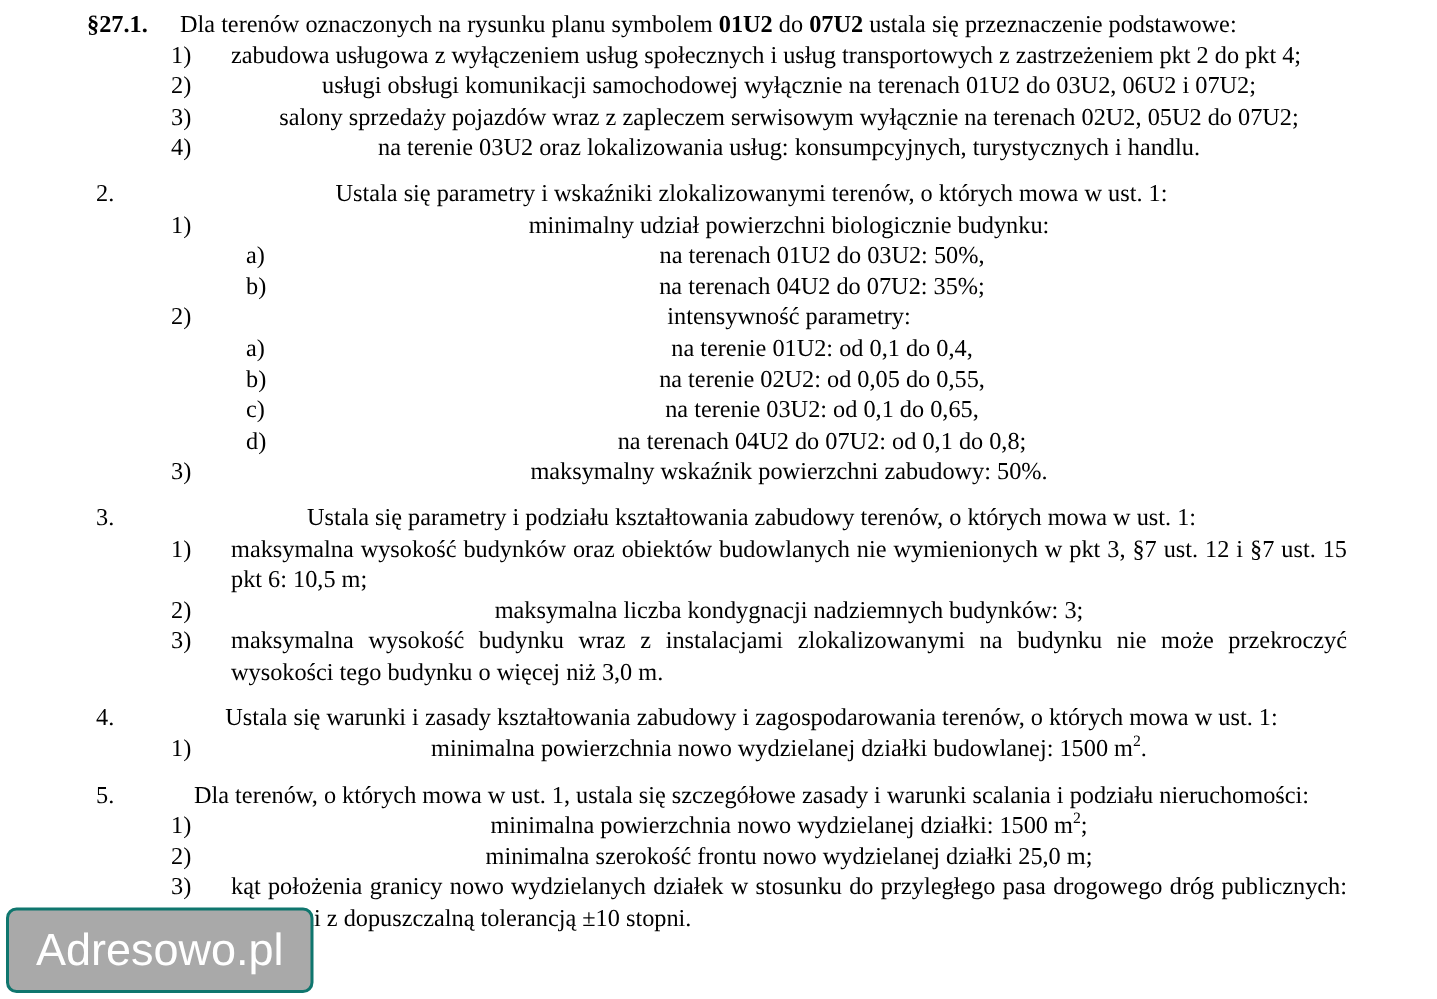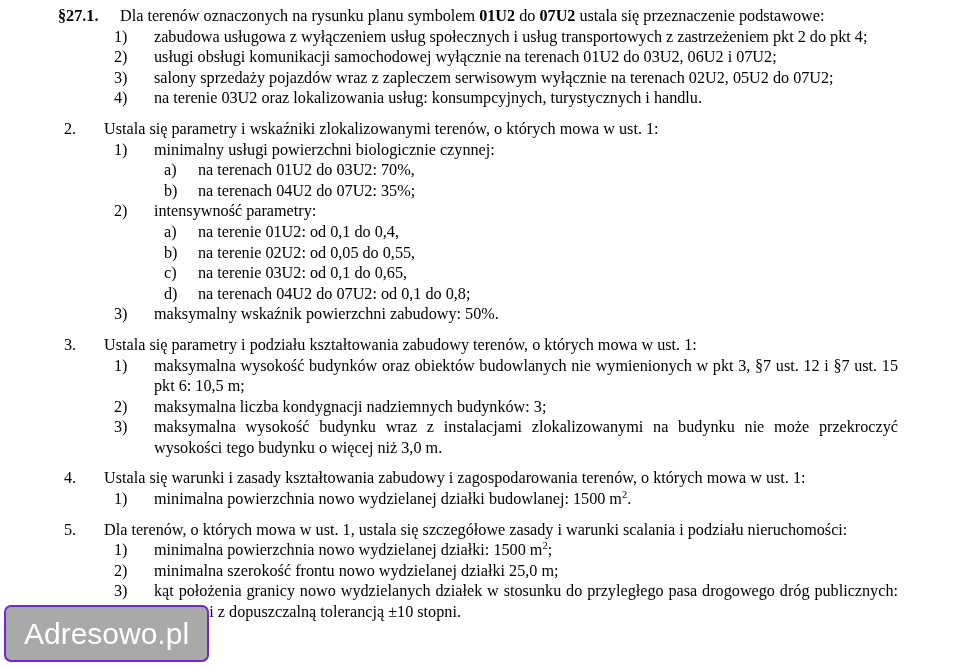--- a/index.html
+++ b/index.html
@@ -34,21 +34,21 @@
   .marker {
     flex: 0 0 auto;
     text-align: left;
     white-space: nowrap;
   }
   .body-text {
     flex: 1 1 auto;
     text-align: justify;
     text-justify: inter-word;
   }
-  .body-text.nojust { text-align: left; }
+  .body-text.nojust { text-align: center; }
 
   
   .lvl0 { margin-left: 0px; }
   .lvl0 > .marker { width: 62px; font-weight: bold; }
 
   
   .lvl-ust { margin-left: 6px; }
   .lvl-ust > .marker { width: 40px; }
 
   
@@ -69,21 +69,21 @@
 
   
   #watermark {
     position: absolute;
     left: 4px;
     top: 605px;
     width: 205px;
     height: 57px;
     box-sizing: border-box;
     background: #a9a9a9;
-    border: 2px solid #6d28d9;
+    border: 2px solid #0f766e;
     border-radius: 7px;
     display: flex;
     align-items: center;
     justify-content: center;
     z-index: 20;
   }
   #watermark .wm-text {
     font-family: "Liberation Sans", "DejaVu Sans", sans-serif;
     font-size: 30px;
     color: #ffffff;
@@ -119,25 +119,25 @@
   </div>
 
   <div class="sp-para"></div>
 
   <div class="row lvl-ust">
     <span class="marker">2.</span>
     <span class="body-text nojust">Ustala się parametry i wskaźniki zlokalizowanymi terenów, o których mowa w ust. 1:</span>
   </div>
   <div class="row lvl-pkt">
     <span class="marker">1)</span>
-    <span class="body-text nojust">minimalny usługi powierzchni biologicznie czynnej:</span>
+    <span class="body-text nojust">minimalny udział powierzchni biologicznie budynku:</span>
   </div>
   <div class="row lvl-lit">
     <span class="marker">a)</span>
-    <span class="body-text nojust">na terenach 01U2 do 03U2: 70%,</span>
+    <span class="body-text nojust">na terenach 01U2 do 03U2: 50%,</span>
   </div>
   <div class="row lvl-lit">
     <span class="marker">b)</span>
     <span class="body-text nojust">na terenach 04U2 do 07U2: 35%;</span>
   </div>
   <div class="row lvl-pkt">
     <span class="marker">2)</span>
     <span class="body-text nojust">intensywność parametry:</span>
   </div>
   <div class="row lvl-lit">

